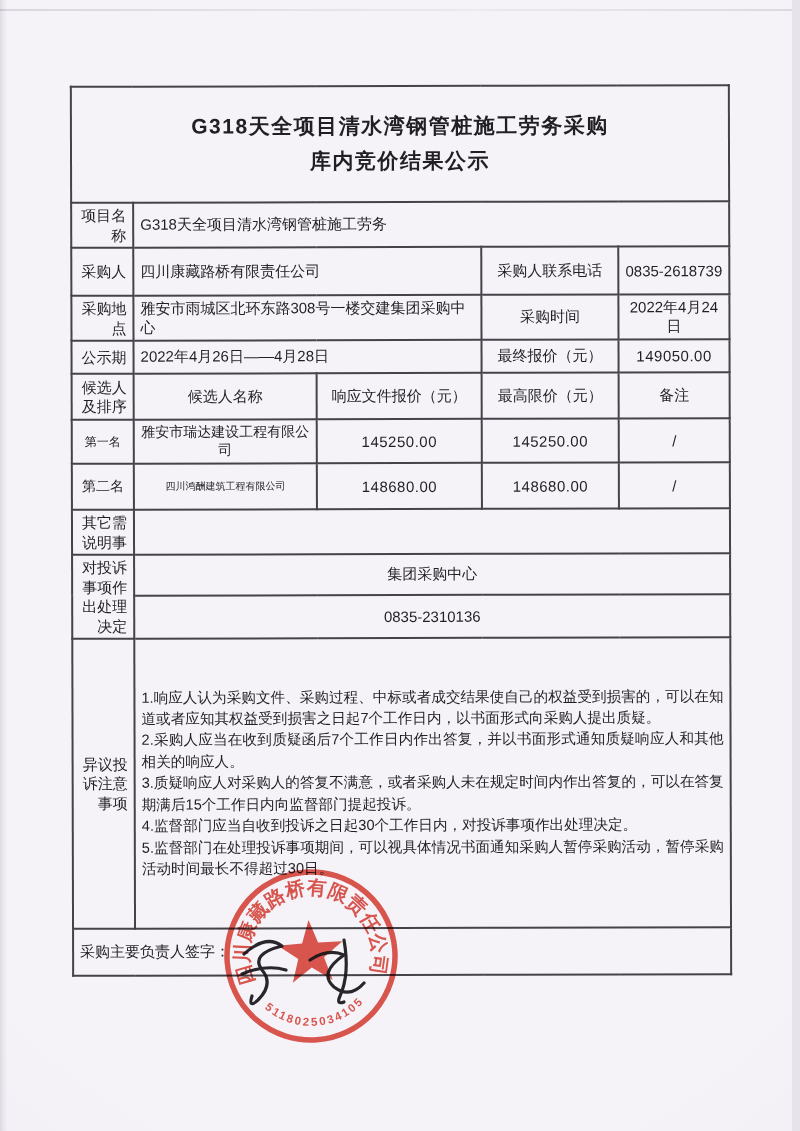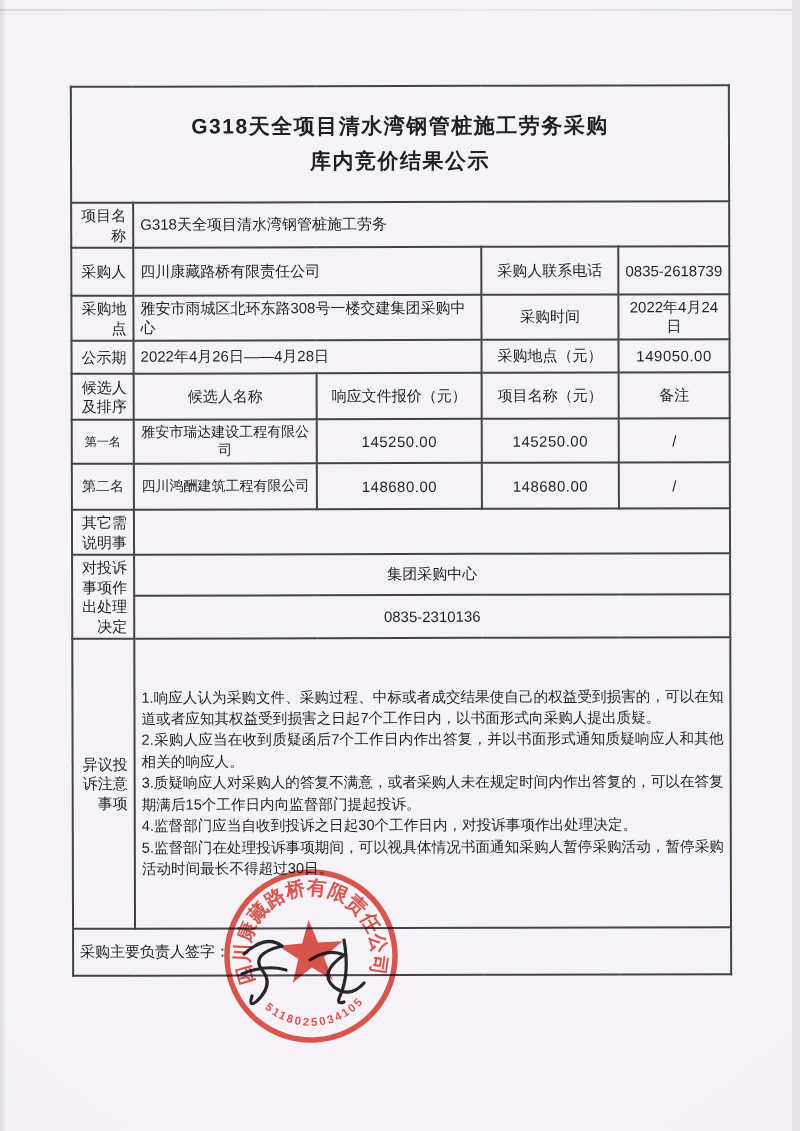--- a/index.html
+++ b/index.html
@@ -104,43 +104,43 @@
     <tr class="r-loc">
       <td class="lab">采购地点</td>
       <td colspan="2" class="c-left">雅安市雨城区北环东路308号一楼交建集团采购中心</td>
       <td class="c-center">采购时间</td>
       <td class="c-center">2022年4月24日</td>
     </tr>
 
     <tr class="r-pub">
       <td class="lab">公示期</td>
       <td colspan="2" class="c-left">2022年4月26日——4月28日</td>
-      <td class="c-center">采购地点（元）</td>
+      <td class="c-center">最终报价（元）</td>
       <td class="num">149050.00</td>
     </tr>
 
     <tr class="r-chead">
       <td class="lab">候选人及排序</td>
       <td class="c-center">候选人名称</td>
       <td class="c-center">响应文件报价（元）</td>
-      <td class="c-center">项目名称（元）</td>
+      <td class="c-center">最高限价（元）</td>
       <td class="c-center">备注</td>
     </tr>
 
     <tr class="r-c1">
       <td class="c-center" style="font-size:12px">第一名</td>
       <td class="c-center" style="font-size:14px">雅安市瑞达建设工程有限公司</td>
       <td class="num">145250.00</td>
       <td class="num">145250.00</td>
       <td class="slash">/</td>
     </tr>
 
     <tr class="r-c2">
       <td class="c-center" style="font-size:14px">第二名</td>
-      <td class="c-center" style="font-size:14px">四川鸿酬建筑工程有限公司</td>
+      <td class="c-center" style="font-size:10px">四川鸿酬建筑工程有限公司</td>
       <td class="num">148680.00</td>
       <td class="num">148680.00</td>
       <td class="slash">/</td>
     </tr>
 
     <tr class="r-other">
       <td class="lab">其它需说明事</td>
       <td colspan="4"></td>
     </tr>
 

